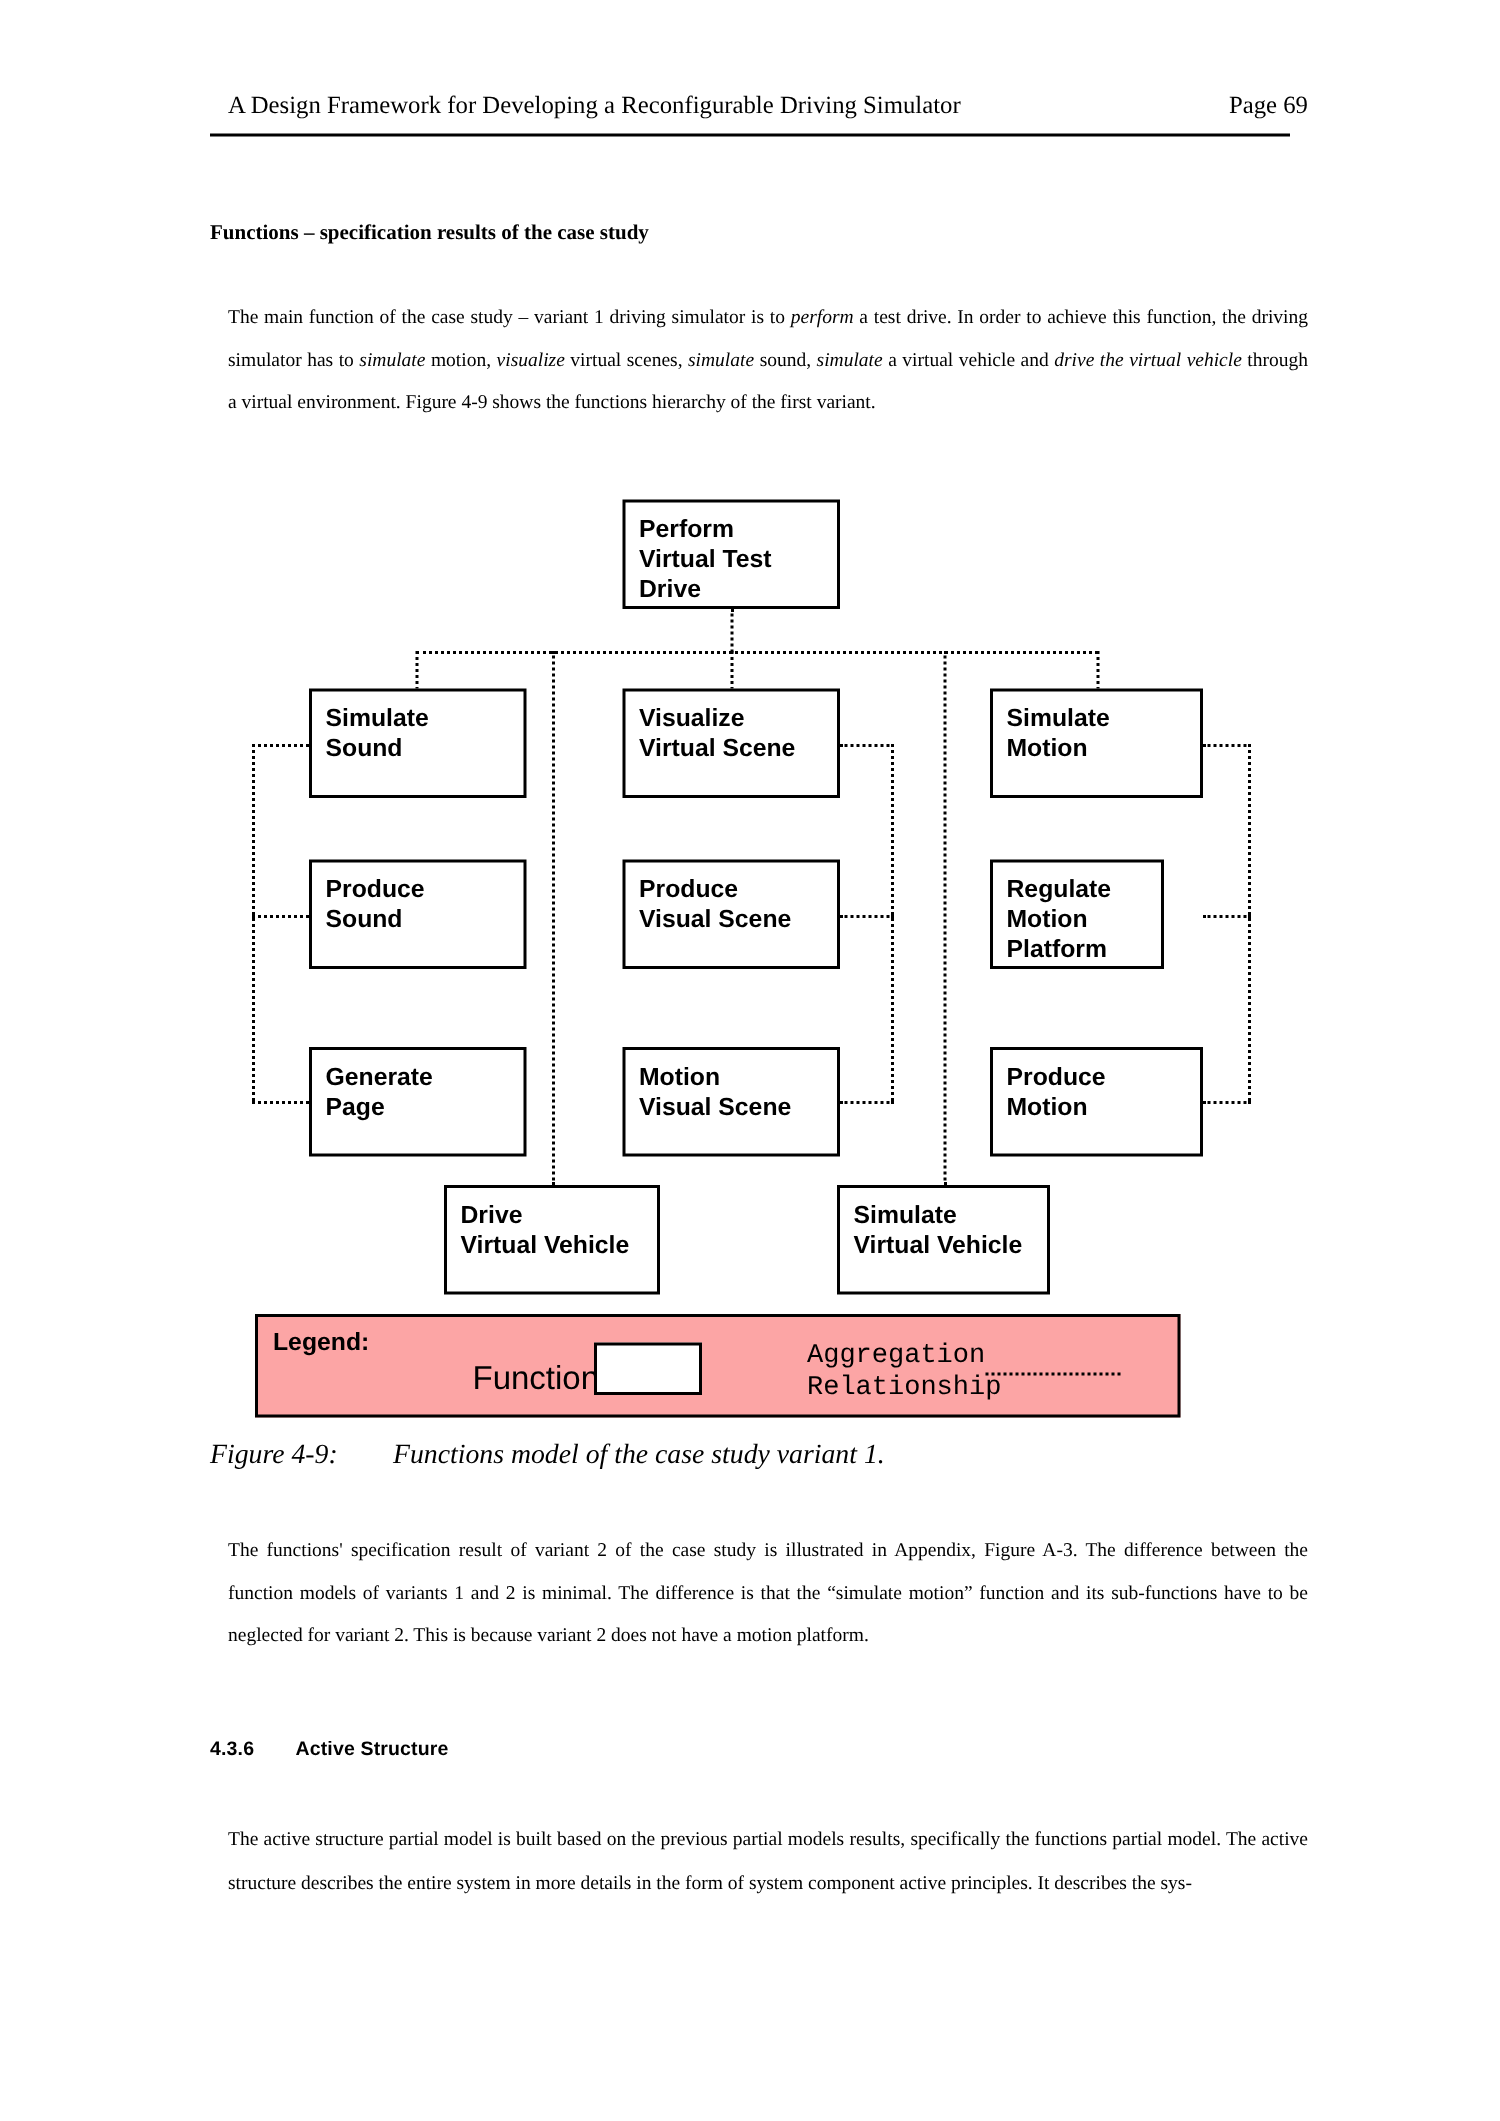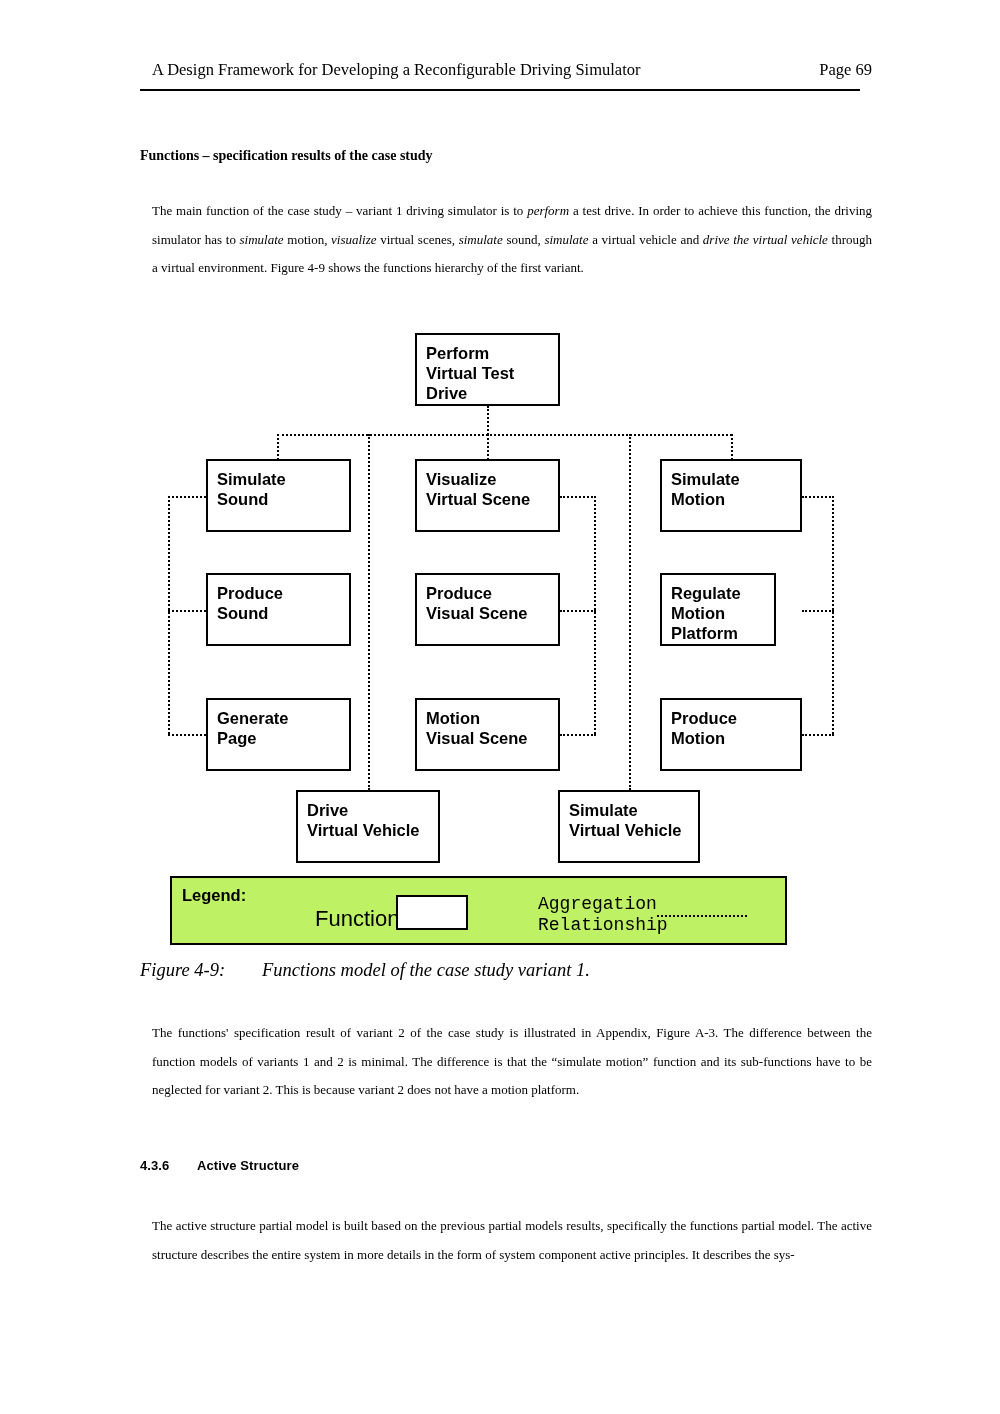--- a/index.html
+++ b/index.html
@@ -122,21 +122,21 @@
 
   
   #legend-box {
     position: absolute;
     left: 170px;
     top: 876px;
     width: 617px;
     height: 69px;
     box-sizing: border-box;
     border: 2.2px solid #000;
-    background: #bef264;
+    background: #fca5a5;
     z-index: 3;
   }
   #legend-title {
     position: absolute;
     left: 10px;
     top: 8px;
     font-family: "Liberation Sans", sans-serif;
     font-weight: bold;
     font-size: 16.5px;
   }

